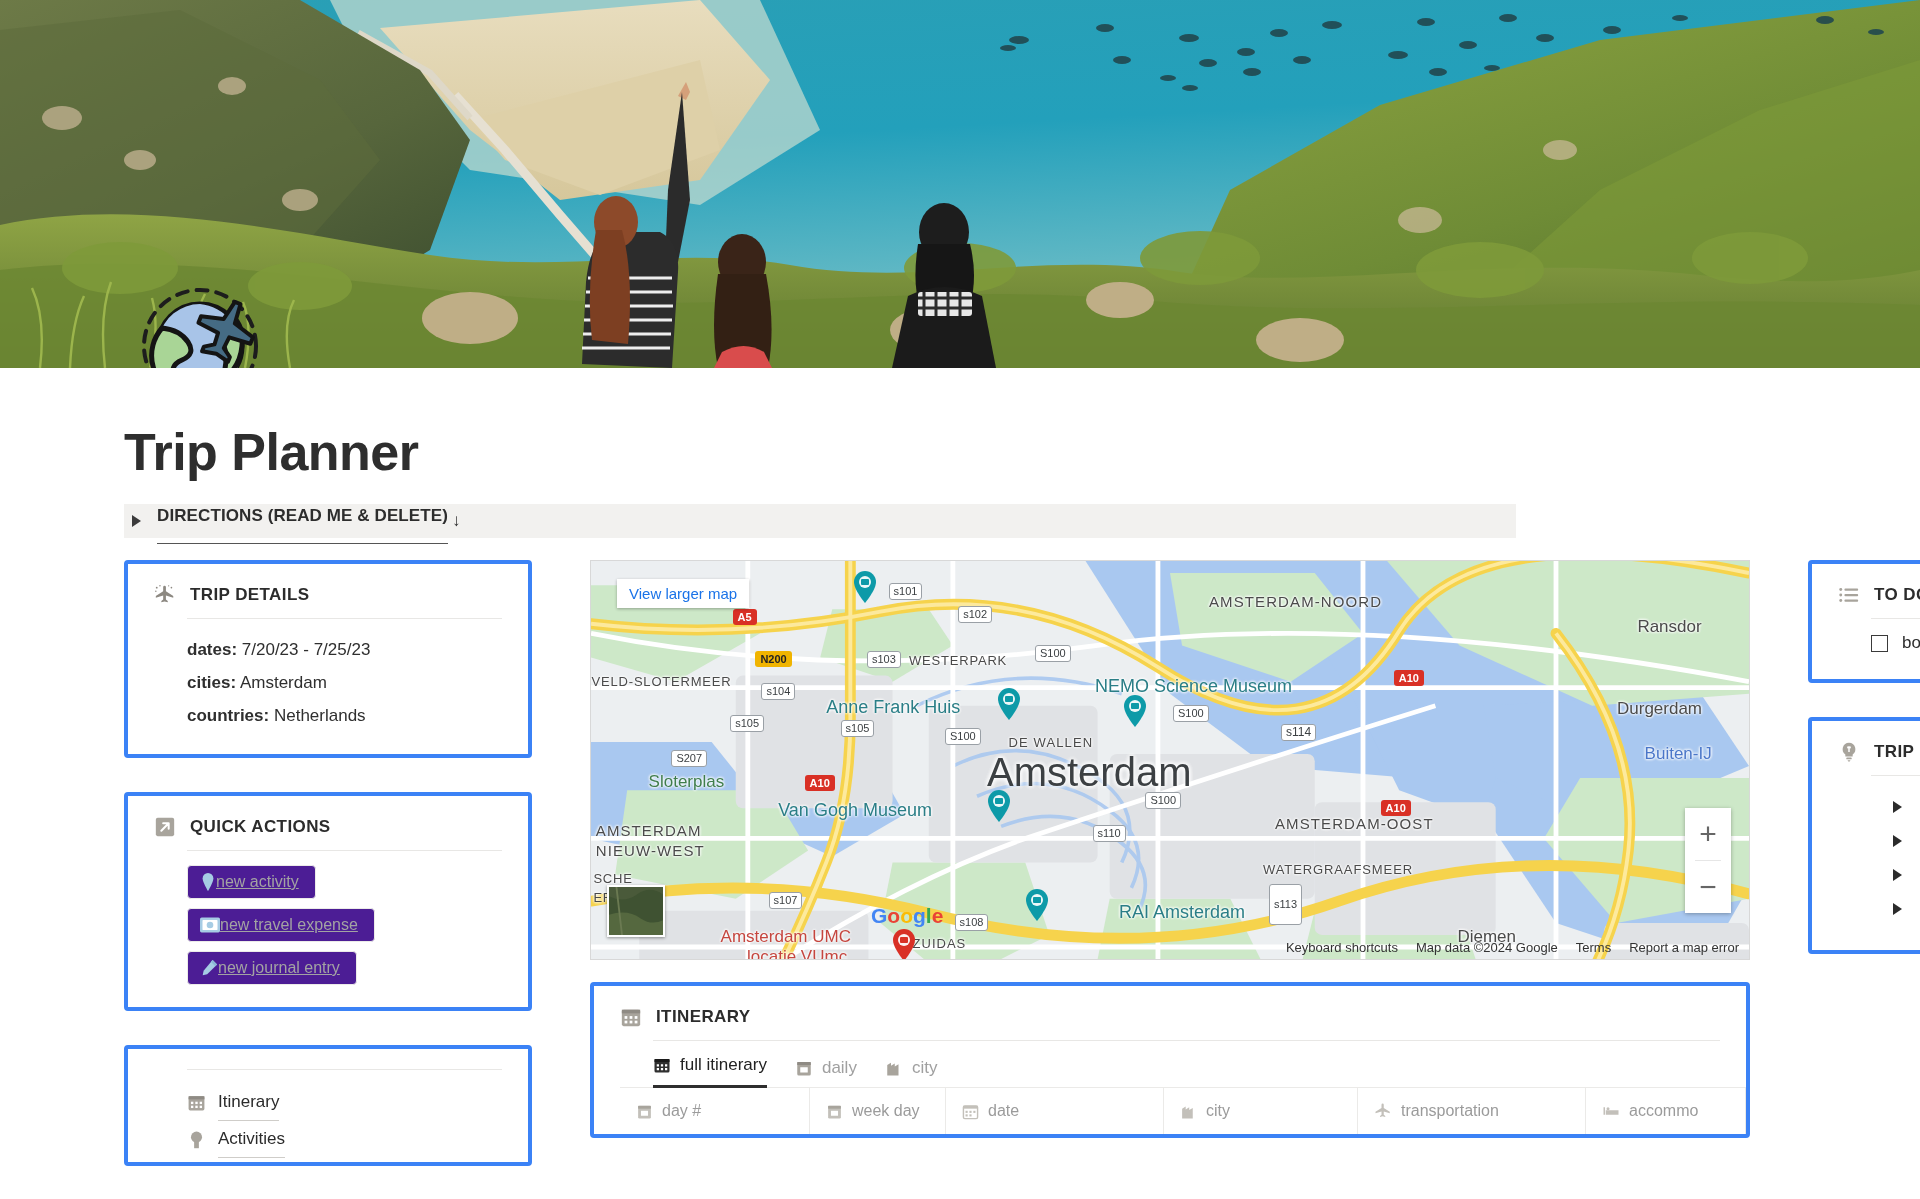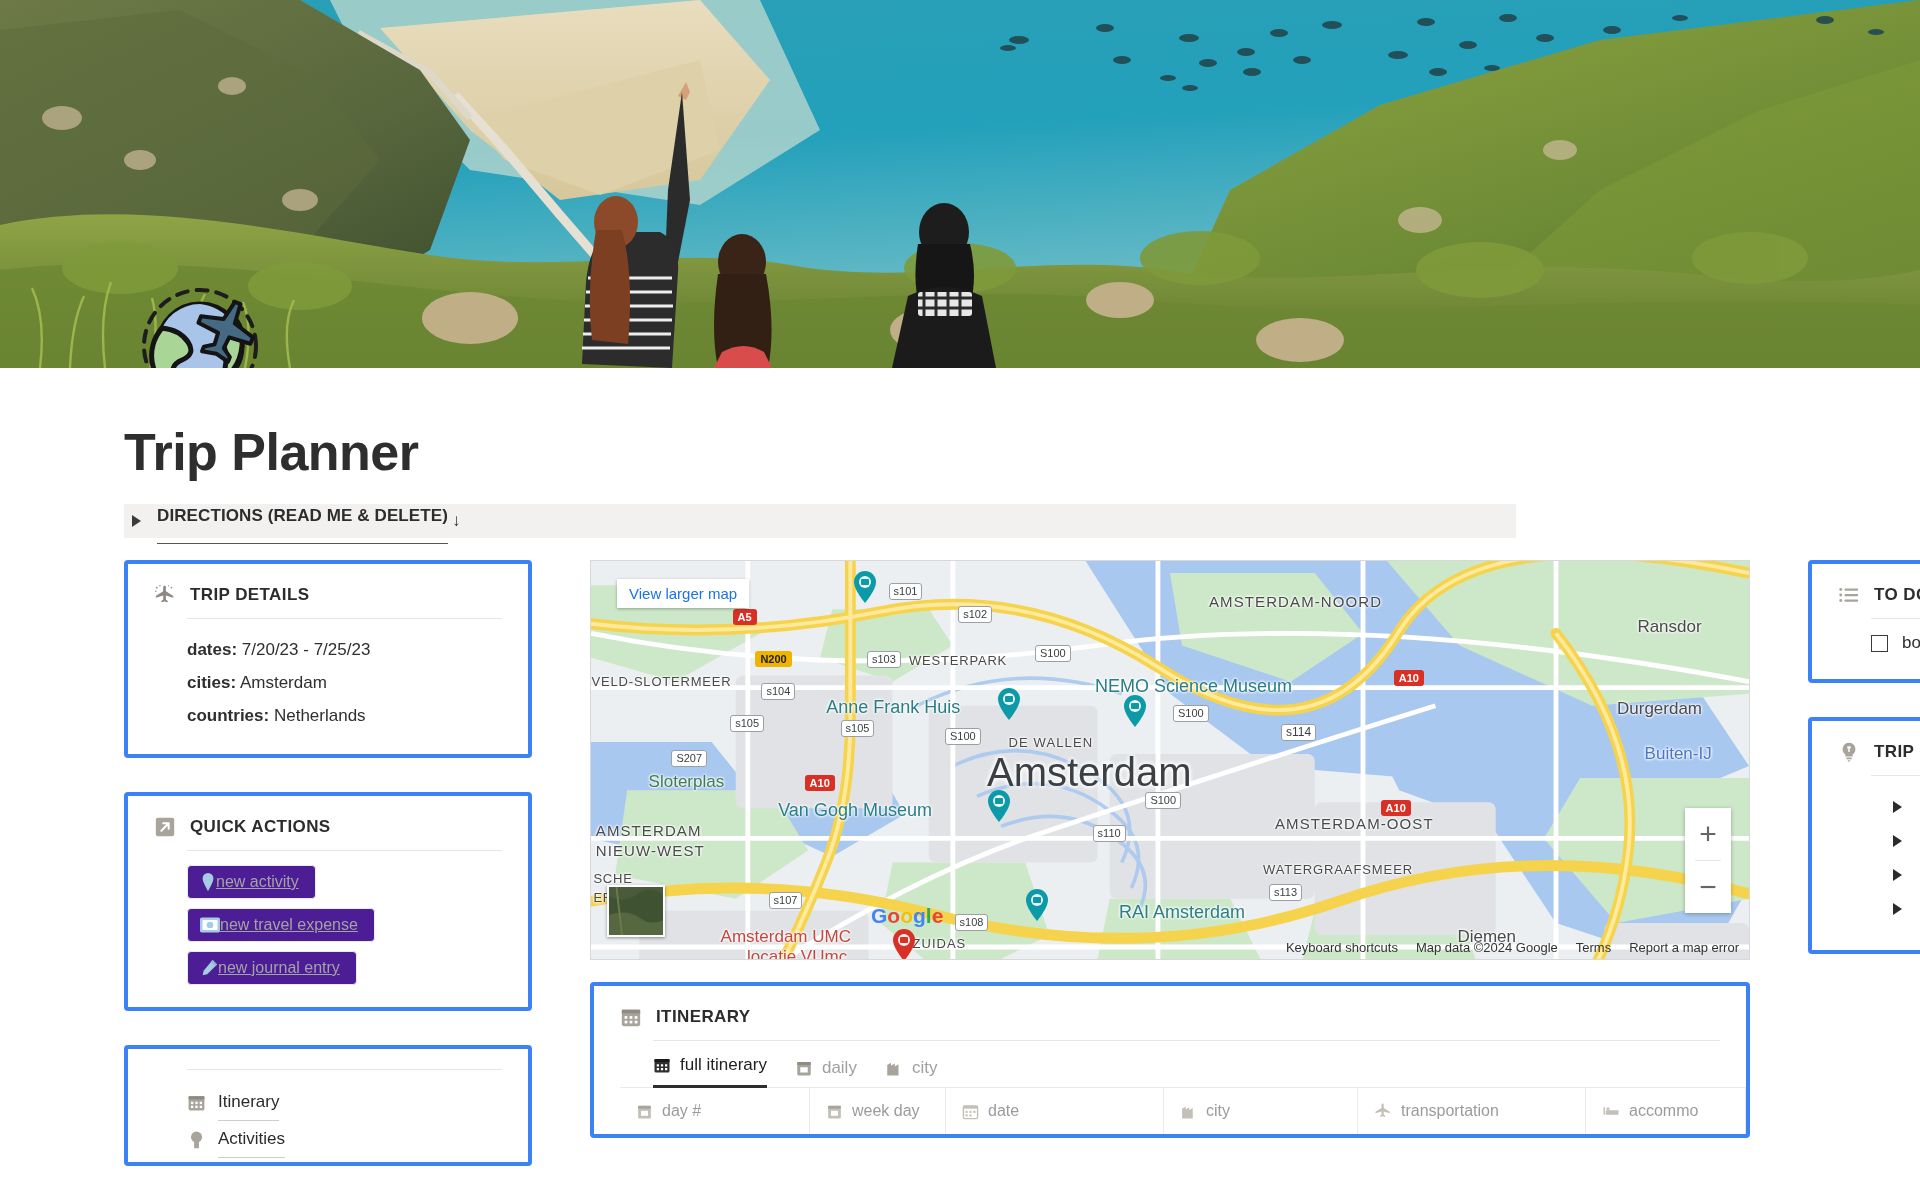--- a/index.html
+++ b/index.html
@@ -590,21 +590,21 @@
             <div style="position: absolute; left: 170.4px; top: 122.385px; background: rgb(255, 255, 255); border: 1px solid rgb(154, 160, 166); border-radius: 3px; padding: 0px 4px; font-size: 11px; color: rgb(60, 64, 67); line-height: 15px;">s104</div>
             <div style="position: absolute; left: 582px; top: 144.275px; background: rgb(255, 255, 255); border: 1px solid rgb(154, 160, 166); border-radius: 3px; padding: 0px 4px; font-size: 11px; color: rgb(60, 64, 67); line-height: 15px;">S100</div>
             <div style="position: absolute; left: 139.2px; top: 154.225px; background: rgb(255, 255, 255); border: 1px solid rgb(154, 160, 166); border-radius: 3px; padding: 0px 4px; font-size: 11px; color: rgb(60, 64, 67); line-height: 15px;">s105</div>
             <div style="position: absolute; left: 249.6px; top: 159.2px; background: rgb(255, 255, 255); border: 1px solid rgb(154, 160, 166); border-radius: 3px; padding: 0px 4px; font-size: 11px; color: rgb(60, 64, 67); line-height: 15px;">s105</div>
             <div style="position: absolute; left: 354px; top: 167.16px; background: rgb(255, 255, 255); border: 1px solid rgb(154, 160, 166); border-radius: 3px; padding: 0px 4px; font-size: 11px; color: rgb(60, 64, 67); line-height: 15px;">S100</div>
             <div style="position: absolute; left: 690px; top: 163.18px; background: rgb(255, 255, 255); border: 1px solid rgb(154, 160, 166); border-radius: 3px; padding: 0px 4px; font-size: 12px; color: rgb(60, 64, 67); line-height: 15px;">s114</div>
             <div style="position: absolute; left: 80.4px; top: 189.05px; background: rgb(255, 255, 255); border: 1px solid rgb(154, 160, 166); border-radius: 3px; padding: 0px 4px; font-size: 11px; color: rgb(60, 64, 67); line-height: 15px;">S207</div>
             <div style="position: absolute; left: 554.4px; top: 230.84px; background: rgb(255, 255, 255); border: 1px solid rgb(154, 160, 166); border-radius: 3px; padding: 0px 4px; font-size: 11px; color: rgb(60, 64, 67); line-height: 15px;">S100</div>
             <div style="position: absolute; left: 501.6px; top: 263.675px; background: rgb(255, 255, 255); border: 1px solid rgb(154, 160, 166); border-radius: 3px; padding: 0px 4px; font-size: 11px; color: rgb(60, 64, 67); line-height: 15px;">s110</div>
             <div style="position: absolute; left: 363.6px; top: 321.385px; background: rgb(255, 255, 255); border: 1px solid rgb(154, 160, 166); border-radius: 3px; padding: 0px 4px; font-size: 11px; color: rgb(60, 64, 67); line-height: 15px; margin-top: 32px;">s108</div>
-            <div style="position: absolute; left: 678px; top: 323.375px; background: rgb(255, 255, 255); border: 1px solid rgb(154, 160, 166); border-radius: 3px; padding: 0px 4px; font-size: 11px; color: rgb(60, 64, 67); line-height: 15px;">s113</div>
+            <div style="position: absolute; left: 678px; top: 323.375px; background: rgb(255, 255, 255); border: 1px solid rgb(154, 160, 166); border-radius: 3px; padding: 12px 4px; font-size: 11px; color: rgb(60, 64, 67); line-height: 15px;">s113</div>
             <div style="position: absolute; left: 177.6px; top: 331.335px; background: rgb(255, 255, 255); border: 1px solid rgb(154, 160, 166); border-radius: 3px; padding: 0px 4px; font-size: 11px; color: rgb(60, 64, 67); line-height: 15px;">s107</div>
             <div style="position: absolute; left: 141.6px; top: 47.76px; background: rgb(217, 48, 37); border-radius: 3px; padding: 0px 5px; font-size: 11px; color: rgb(255, 255, 255); line-height: 16px; font-weight: bold;">A5</div>
             <div style="position: absolute; left: 164.4px; top: 89.55px; background: rgb(240, 180, 0); border-radius: 3px; padding: 0px 5px; font-size: 11px; color: rgb(34, 34, 34); line-height: 16px; font-weight: bold;">N200</div>
             <div style="position: absolute; left: 802.8px; top: 109.45px; background: rgb(217, 48, 37); border-radius: 3px; padding: 0px 5px; font-size: 11px; color: rgb(255, 255, 255); line-height: 16px; font-weight: bold;">A10</div>
             <div style="position: absolute; left: 213.6px; top: 213.925px; background: rgb(217, 48, 37); border-radius: 3px; padding: 0px 5px; font-size: 11px; color: rgb(255, 255, 255); line-height: 16px; font-weight: bold;">A10</div>
             <div style="position: absolute; left: 789.6px; top: 238.8px; background: rgb(217, 48, 37); border-radius: 3px; padding: 0px 5px; font-size: 11px; color: rgb(255, 255, 255); line-height: 16px; font-weight: bold;">A10</div>
             <div style="position: absolute; left: 261.6px; top: 9.95px;"><svg width="24" height="32" viewBox="0 0 24 32">
                 <path d="M12 0a11 11 0 0 0-11 11c0 8 11 21 11 21s11-13 11-21A11 11 0 0 0 12 0z" fill="#0d9aa8"></path>
                 <circle cx="12" cy="11" r="6" fill="#fff" opacity="0.92"></circle>
                 <rect x="8" y="8" width="8" height="6" rx="1" fill="#0d9aa8"></rect>

